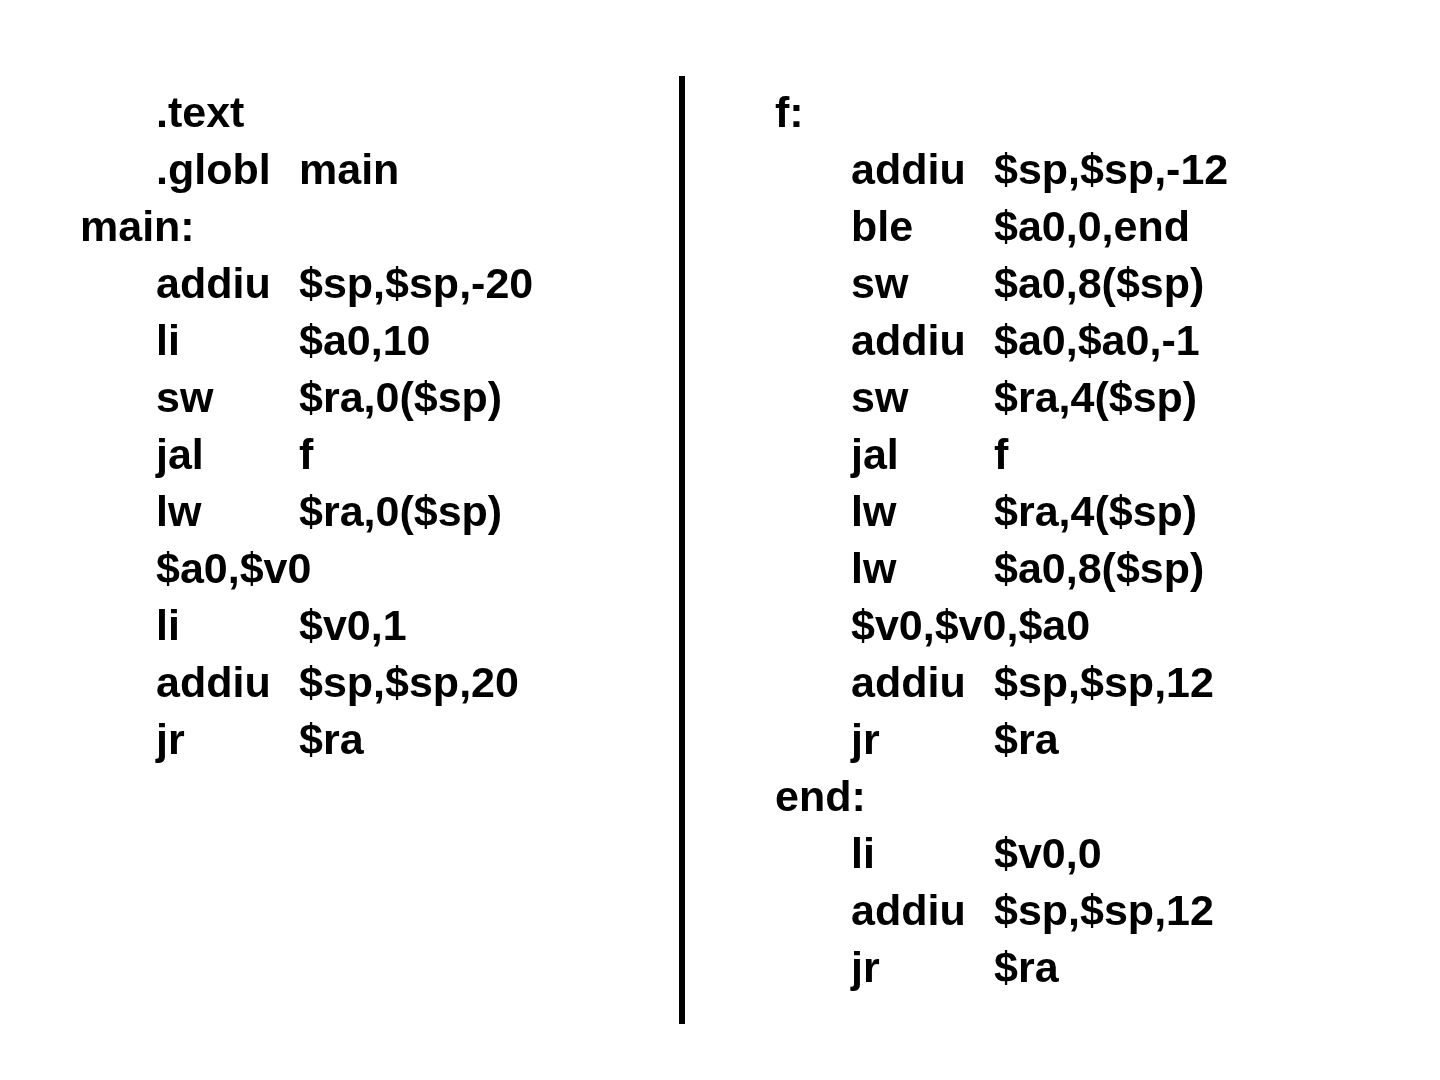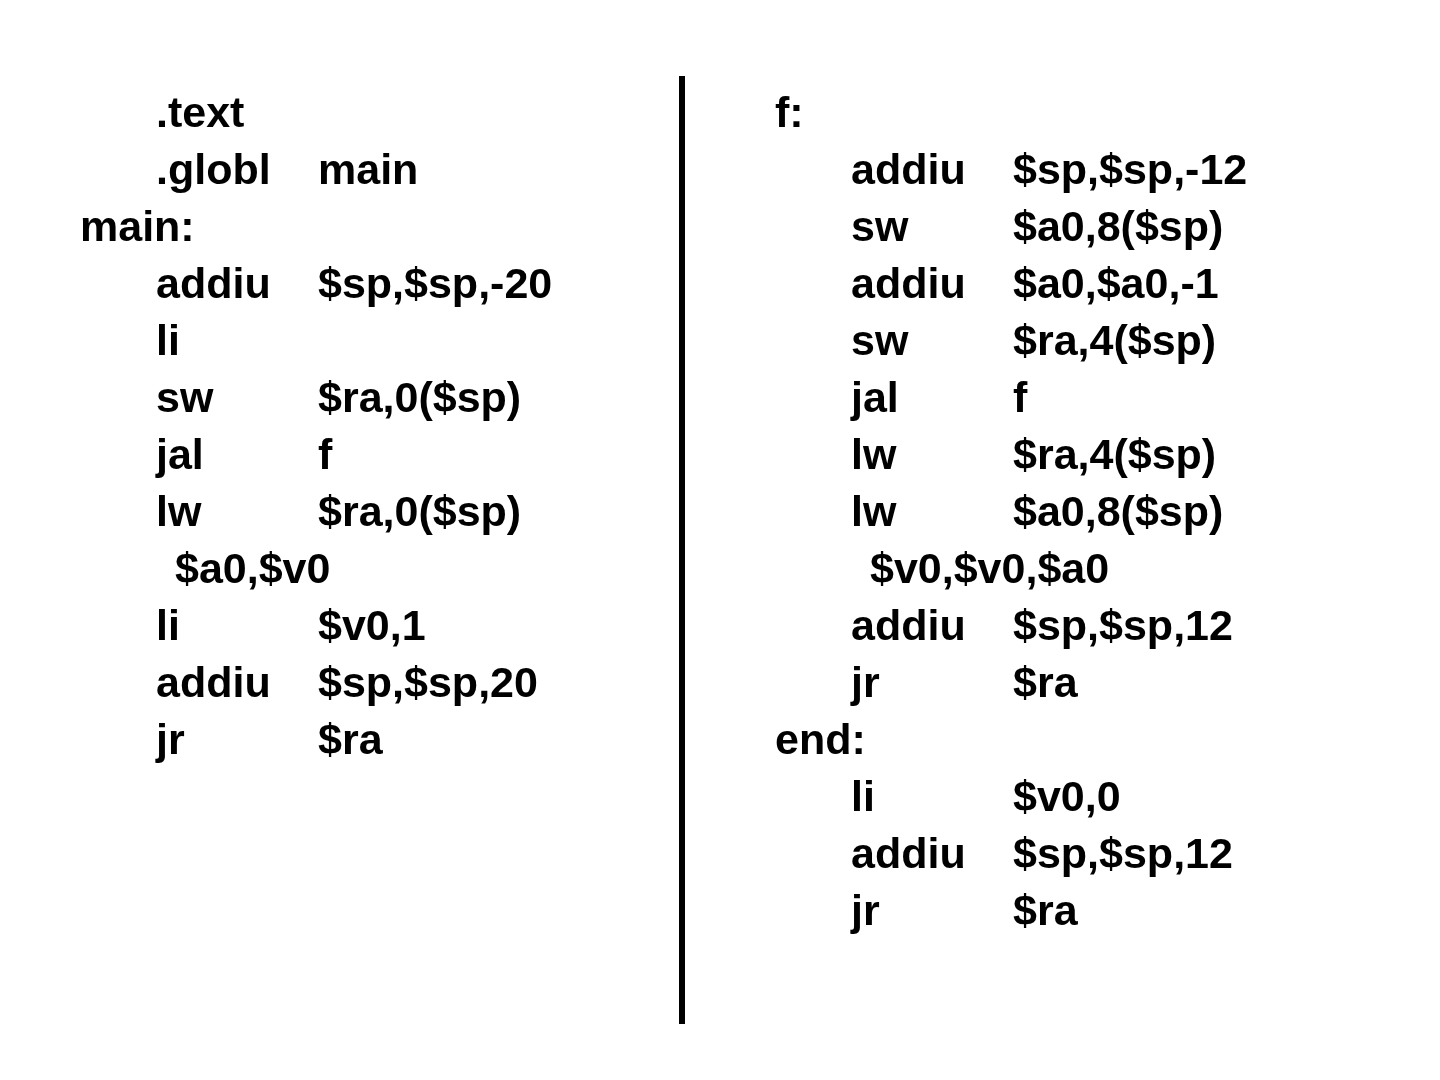--- a/index.html
+++ b/index.html
@@ -46,48 +46,48 @@
   }
   .indent {
     padding-left: 76px;
   }
   .mnemonic {
     display: inline-block;
     min-width: 143px;
   }
   .operand {
     display: inline-block;
-    margin-left: 19px;
   }
   .label-line .mnemonic {
     min-width: 0;
   }
 </style>
 </head>
 <body>
 
 <div class="slide">
   <div class="divider"></div>
   <div class="column col-left">
       <div class="code-line indent"><span class="mnemonic">.text</span></div>
       <div class="code-line indent"><span class="mnemonic">.globl</span><span class="operand">main</span></div>
       <div class="code-line label-line"><span class="mnemonic">main:</span></div>
       <div class="code-line indent"><span class="mnemonic">addiu</span><span class="operand">$sp,$sp,-20</span></div>
-      <div class="code-line indent"><span class="mnemonic">li</span></div>
+      <div class="code-line indent"><span class="mnemonic">li</span><span class="operand">$a0,10</span></div>
       <div class="code-line indent"><span class="mnemonic">sw</span><span class="operand">$ra,0($sp)</span></div>
       <div class="code-line indent"><span class="mnemonic">jal</span><span class="operand">f</span></div>
       <div class="code-line indent"><span class="mnemonic">lw</span><span class="operand">$ra,0($sp)</span></div>
       <div class="code-line indent"><span class="operand">$a0,$v0</span></div>
       <div class="code-line indent"><span class="mnemonic">li</span><span class="operand">$v0,1</span></div>
       <div class="code-line indent"><span class="mnemonic">addiu</span><span class="operand">$sp,$sp,20</span></div>
       <div class="code-line indent"><span class="mnemonic">jr</span><span class="operand">$ra</span></div>
     </div>
   <div class="column col-right">
       <div class="code-line label-line"><span class="mnemonic">f:</span></div>
       <div class="code-line indent"><span class="mnemonic">addiu</span><span class="operand">$sp,$sp,-12</span></div>
+      <div class="code-line indent"><span class="mnemonic">ble</span><span class="operand">$a0,0,end</span></div>
       <div class="code-line indent"><span class="mnemonic">sw</span><span class="operand">$a0,8($sp)</span></div>
       <div class="code-line indent"><span class="mnemonic">addiu</span><span class="operand">$a0,$a0,-1</span></div>
       <div class="code-line indent"><span class="mnemonic">sw</span><span class="operand">$ra,4($sp)</span></div>
       <div class="code-line indent"><span class="mnemonic">jal</span><span class="operand">f</span></div>
       <div class="code-line indent"><span class="mnemonic">lw</span><span class="operand">$ra,4($sp)</span></div>
       <div class="code-line indent"><span class="mnemonic">lw</span><span class="operand">$a0,8($sp)</span></div>
       <div class="code-line indent"><span class="operand">$v0,$v0,$a0</span></div>
       <div class="code-line indent"><span class="mnemonic">addiu</span><span class="operand">$sp,$sp,12</span></div>
       <div class="code-line indent"><span class="mnemonic">jr</span><span class="operand">$ra</span></div>
       <div class="code-line label-line"><span class="mnemonic">end:</span></div>

